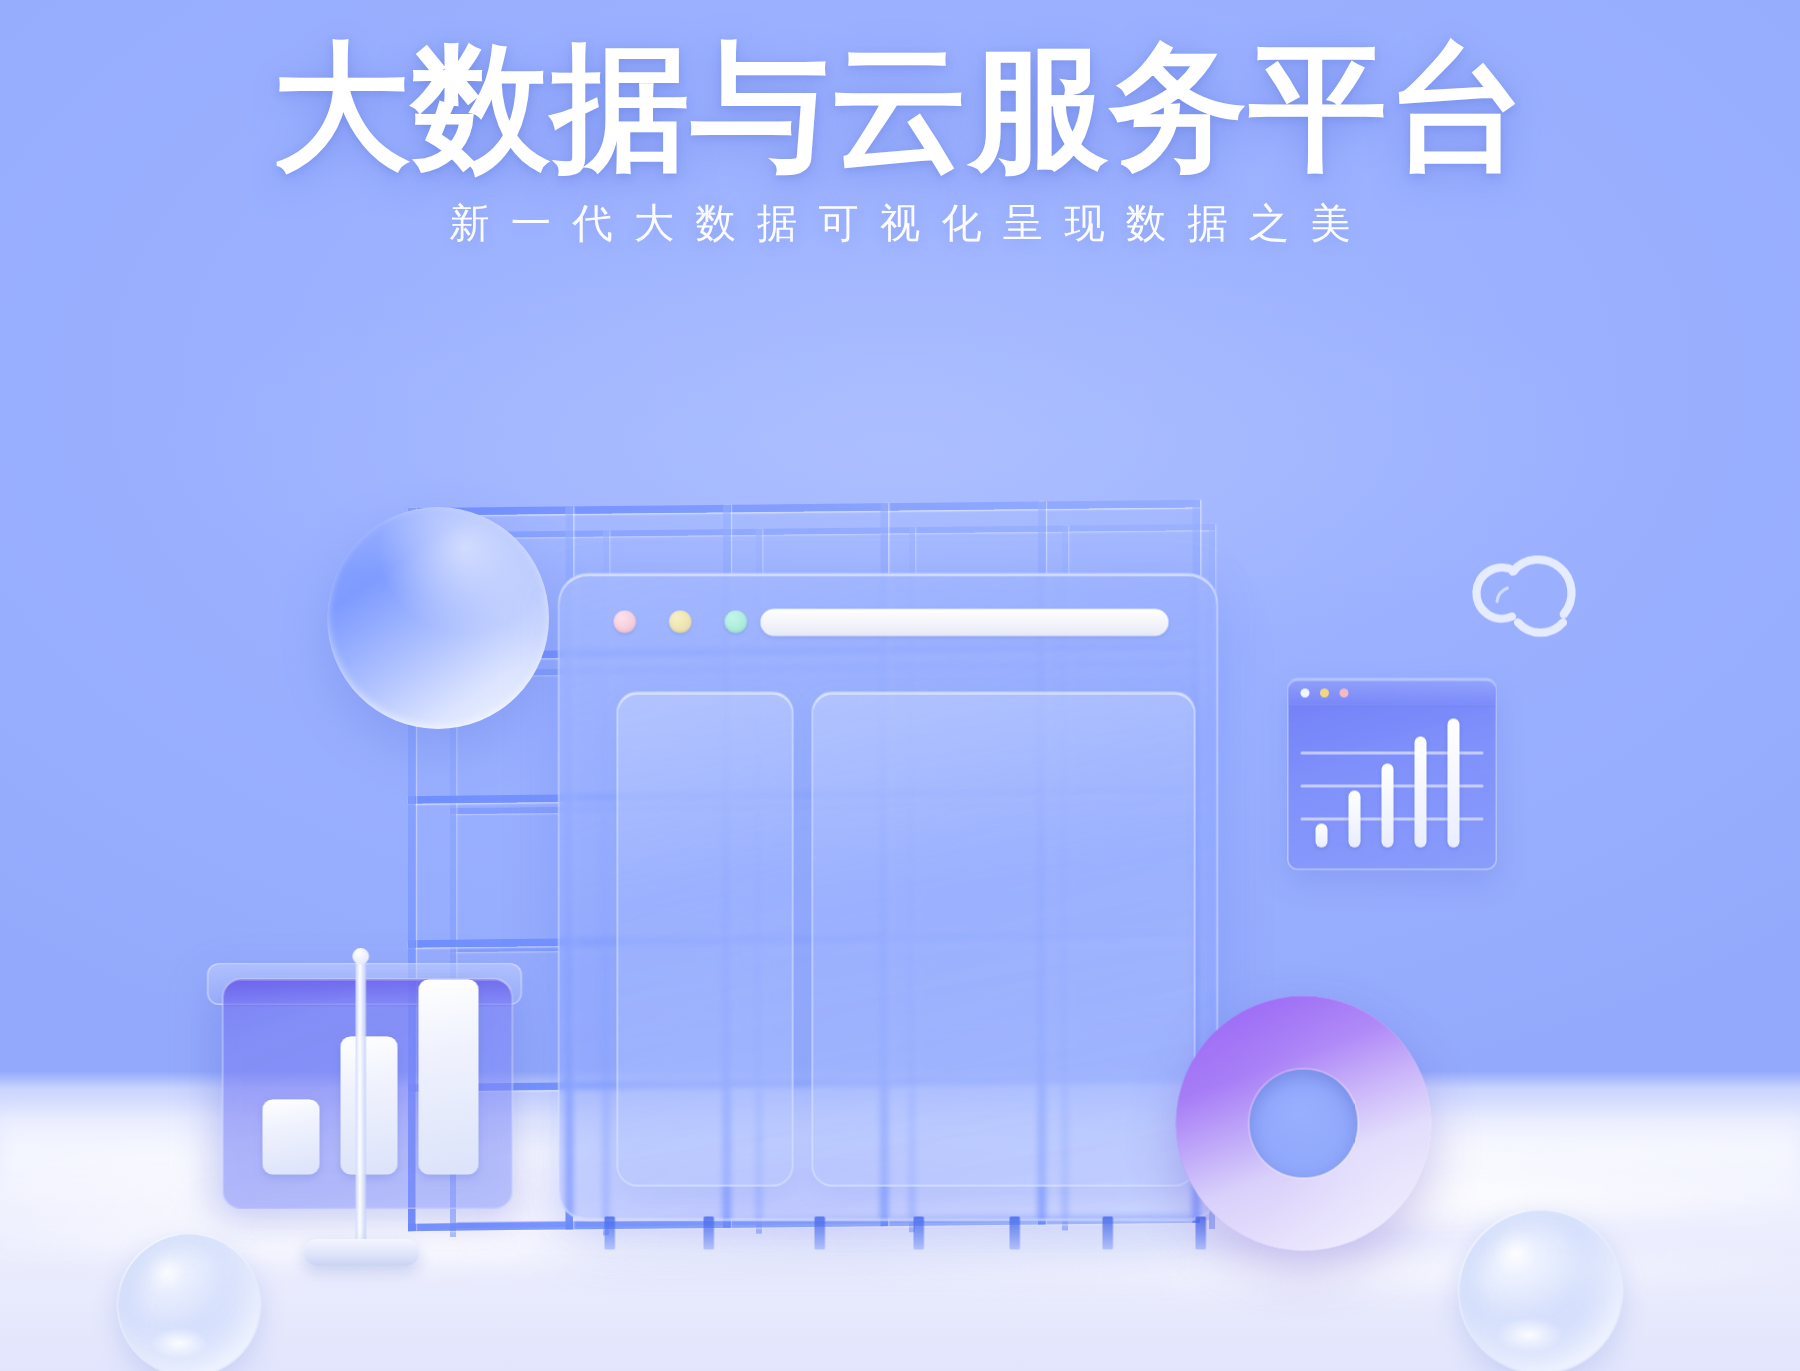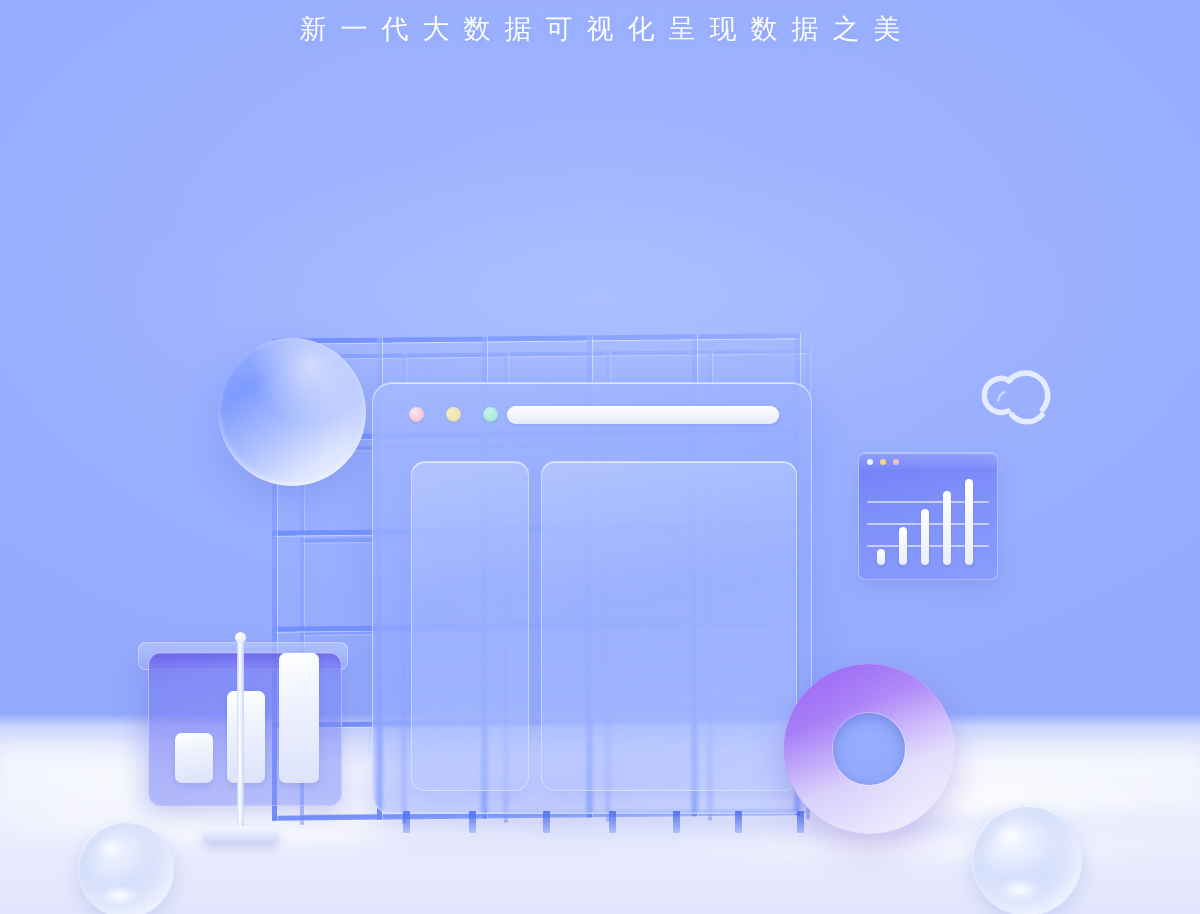--- a/index.html
+++ b/index.html
@@ -387,16 +387,17 @@
         <path d="M64.5 44.5 A21 21 0 1 0 30.5 16"></path>
         <path d="M34 50 A20 20 0 0 0 64 50"></path>
       </g>
       <g stroke="#FFFFFF" stroke-width="2" stroke-linecap="round" opacity="0.55">
         <path d="M20 36 A11 11 0 0 1 27 27"></path>
       </g>
     </svg>
   </div>
 
   <div class="textwrap">
+    <div class="headline">大数据与云服务平台</div>
     <div class="subline">新一代大数据可视化呈现数据之美</div>
   </div>
 
 </div>
 
 </body></html>

